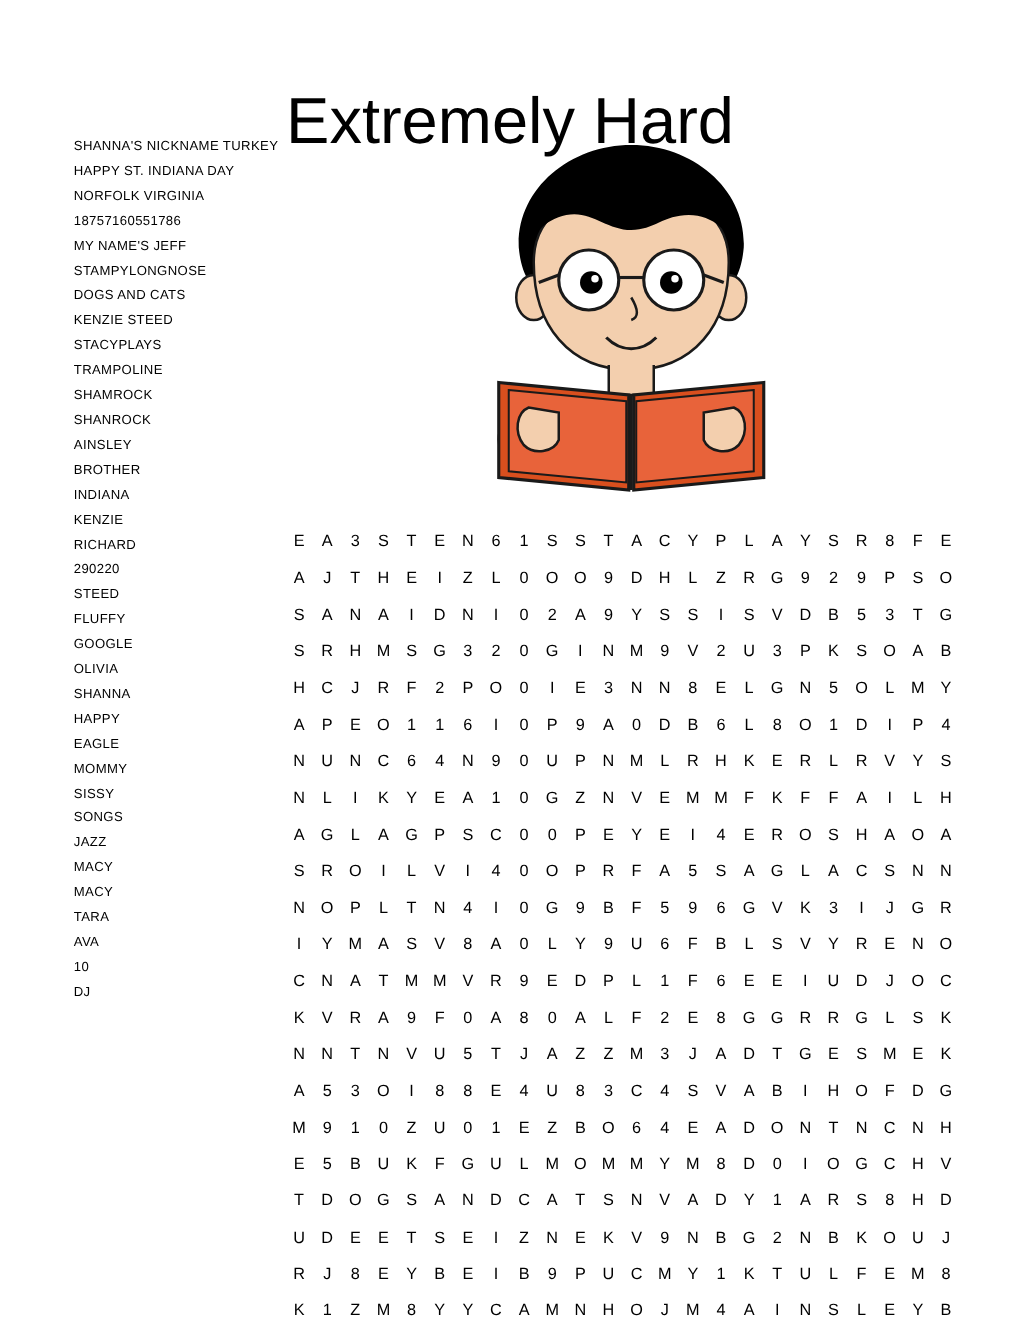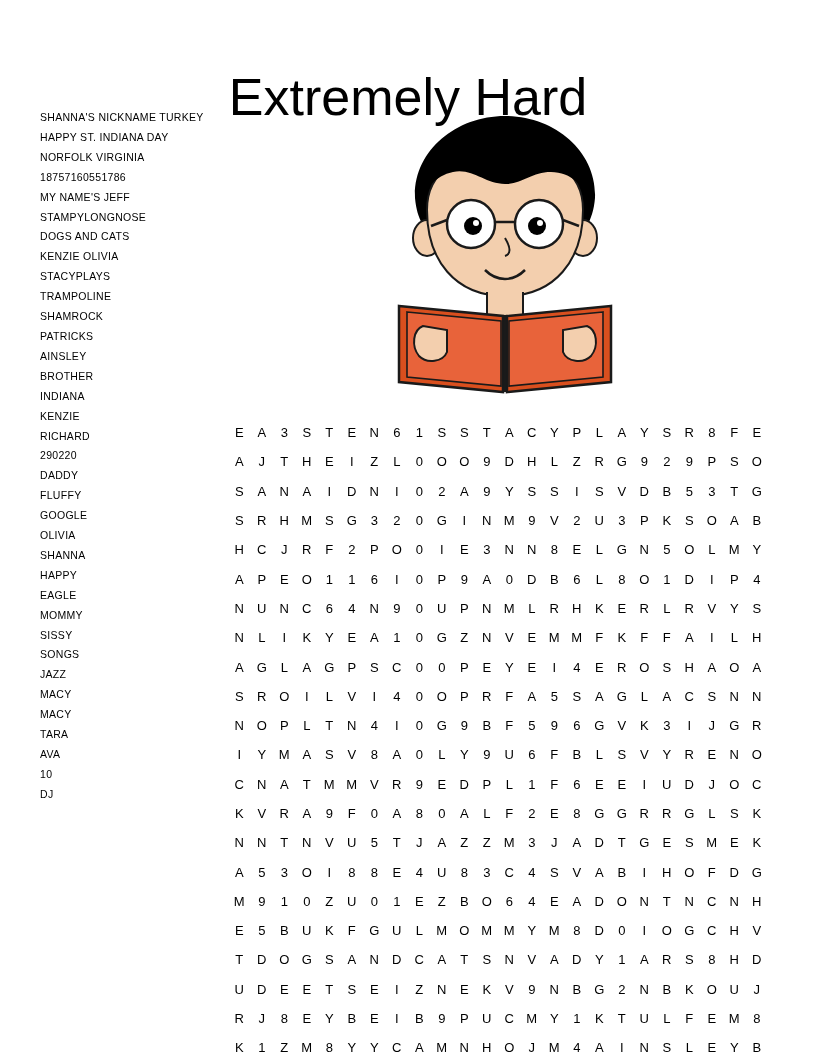--- a/index.html
+++ b/index.html
@@ -28,21 +28,21 @@
     text-align: center;
     font-size: 52px;
     font-weight: normal;
     letter-spacing: 0px;
     font-family: "Liberation Sans", sans-serif;
     color: #000;
   }
   #wordlist {
     position: absolute;
     top: 108px;
-    left: 40px;
+    left: 59px;
     width: 170px;
   }
   .word {
     font-size: 10.5px;
     line-height: 19.9px;
     letter-spacing: 0.3px;
     color: #000;
     white-space: nowrap;
   }
   #illustration {
@@ -79,32 +79,32 @@
   <h1 id="title">Extremely Hard</h1>
 
   <div id="wordlist">
       <div class="word">SHANNA'S NICKNAME TURKEY</div>
       <div class="word">HAPPY ST. INDIANA DAY</div>
       <div class="word">NORFOLK VIRGINIA</div>
       <div class="word">18757160551786</div>
       <div class="word">MY NAME'S JEFF</div>
       <div class="word">STAMPYLONGNOSE</div>
       <div class="word">DOGS AND CATS</div>
-      <div class="word">KENZIE OLIVIA</div>
+      <div class="word">KENZIE STEED</div>
       <div class="word">STACYPLAYS</div>
       <div class="word">TRAMPOLINE</div>
       <div class="word">SHAMROCK</div>
-      <div class="word">PATRICKS</div>
+      <div class="word">SHANROCK</div>
       <div class="word">AINSLEY</div>
       <div class="word">BROTHER</div>
       <div class="word">INDIANA</div>
       <div class="word">KENZIE</div>
       <div class="word">RICHARD</div>
       <div class="word">290220</div>
-      <div class="word">DADDY</div>
+      <div class="word">STEED</div>
       <div class="word">FLUFFY</div>
       <div class="word">GOOGLE</div>
       <div class="word">OLIVIA</div>
       <div class="word">SHANNA</div>
       <div class="word">HAPPY</div>
       <div class="word">EAGLE</div>
       <div class="word">MOMMY</div>
       <div class="word">SISSY</div>
       <div class="word">SONGS</div>
       <div class="word">JAZZ</div>

